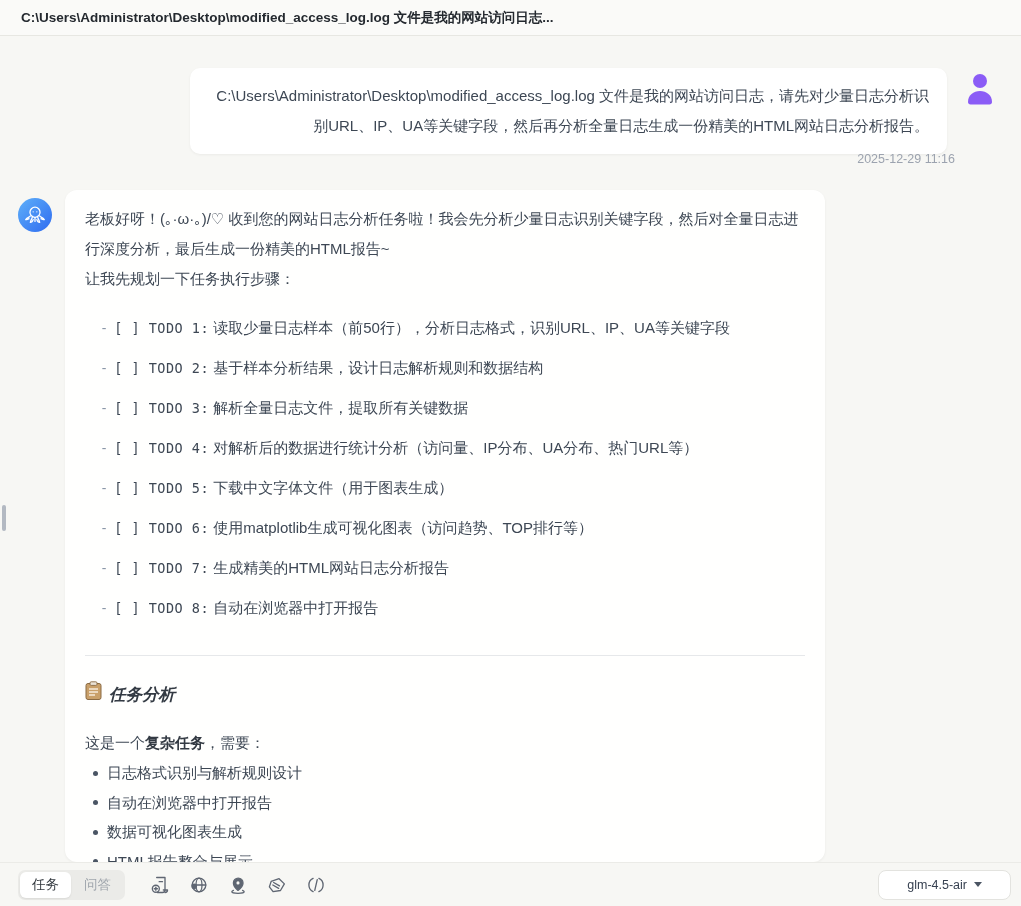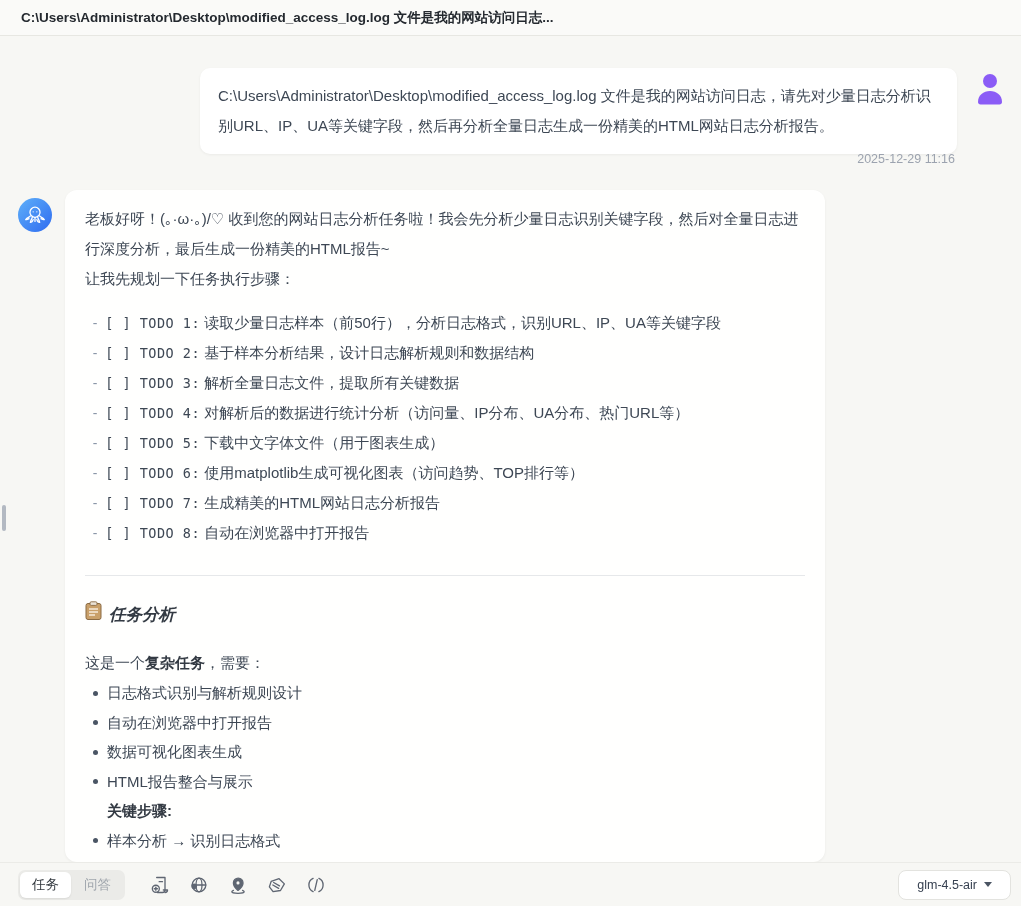--- a/index.html
+++ b/index.html
@@ -19,21 +19,21 @@
     display:flex; align-items:center;
     padding:0 21px;
   }
   .titlebar-text {
     font-size:13.5px; font-weight:bold; color:#24292f;
     white-space:nowrap; overflow:hidden;
   }
   
   .chat { position:absolute; top:32px; left:0; right:0; bottom:44px; }
 
-  .user-row { position:absolute; top:36px; left:200px; right:16px; display:flex; align-items:flex-start; }
+  .user-row { position:absolute; top:36px; left:190px; right:16px; display:flex; align-items:flex-start;text-align:right; }
   .user-bubble {
     background:#ffffff; border-radius:10px;
     padding:13px 18px;
     width:757px;
     box-shadow:0 1px 3px rgba(0,0,0,.05);
     font-size:15px; line-height:30px; color:#3d4754;
   }
   .user-avatar { width:30px; height:34px; margin-left:18px; margin-top:4px; flex:none; }
   .timestamp {
     position:absolute; top:120px; right:66px;
@@ -52,21 +52,21 @@
     background:#fffffe; border-radius:12px;
     box-shadow:0 1px 3px rgba(0,0,0,.05);
     padding:14px 20px 0 20px;
     overflow:hidden;
     font-size:15px; line-height:30px; color:#3d4754;
   }
   .para { margin:0; }
   .plan-intro { margin-top:0; }
 
   .todo-list { margin-top:14px; }
-  .todo-row { line-height:29px; white-space:nowrap; }
+  .todo-row { line-height:39px; white-space:nowrap;margin-left:9px; }
   .todo-dash { color:#8b97a8; margin:0 6px 0 6px; font-family:"DejaVu Sans Mono",monospace; font-size:13.5px; }
   .todo-marker { font-family:"DejaVu Sans Mono",monospace; font-size:13.5px; color:#3d4754; letter-spacing:.5px; }
   .todo-text { font-size:15px; }
 
   .divider { border:none; border-top:1px solid #e6e8ea; margin:27px 0 0 0; }
 
   .section-heading {
     margin-top:23px;
     display:flex; align-items:center; gap:7px;
     font-size:16.5px; font-weight:bold; color:#333a43;font-style:italic;
@@ -112,21 +112,21 @@
   .icon-btn {
     width:22px; height:22px; border:none; background:transparent; padding:0;
     cursor:pointer; display:flex; align-items:center; justify-content:center;
   }
   .icon-btn svg { stroke:#5f6672; fill:none; stroke-width:1.6; stroke-linecap:round; stroke-linejoin:round; }
 
   .model-select {
     margin-left:auto;
     display:flex; align-items:center; gap:7px;
     background:#ffffff; border:1px solid #e3e3df; border-radius:8px;
-    padding:7px 18px; cursor:pointer; font-family:inherit;
+    padding:7px 28px; cursor:pointer; font-family:inherit;
   }
   .model-select .label { font-size:12.5px; color:#374151; }
   .caret-down {
     width:0; height:0;
     border-left:4px solid transparent; border-right:4px solid transparent;
     border-top:5px solid #4b5563;
   }
 </style>
 </head>
 <body>

